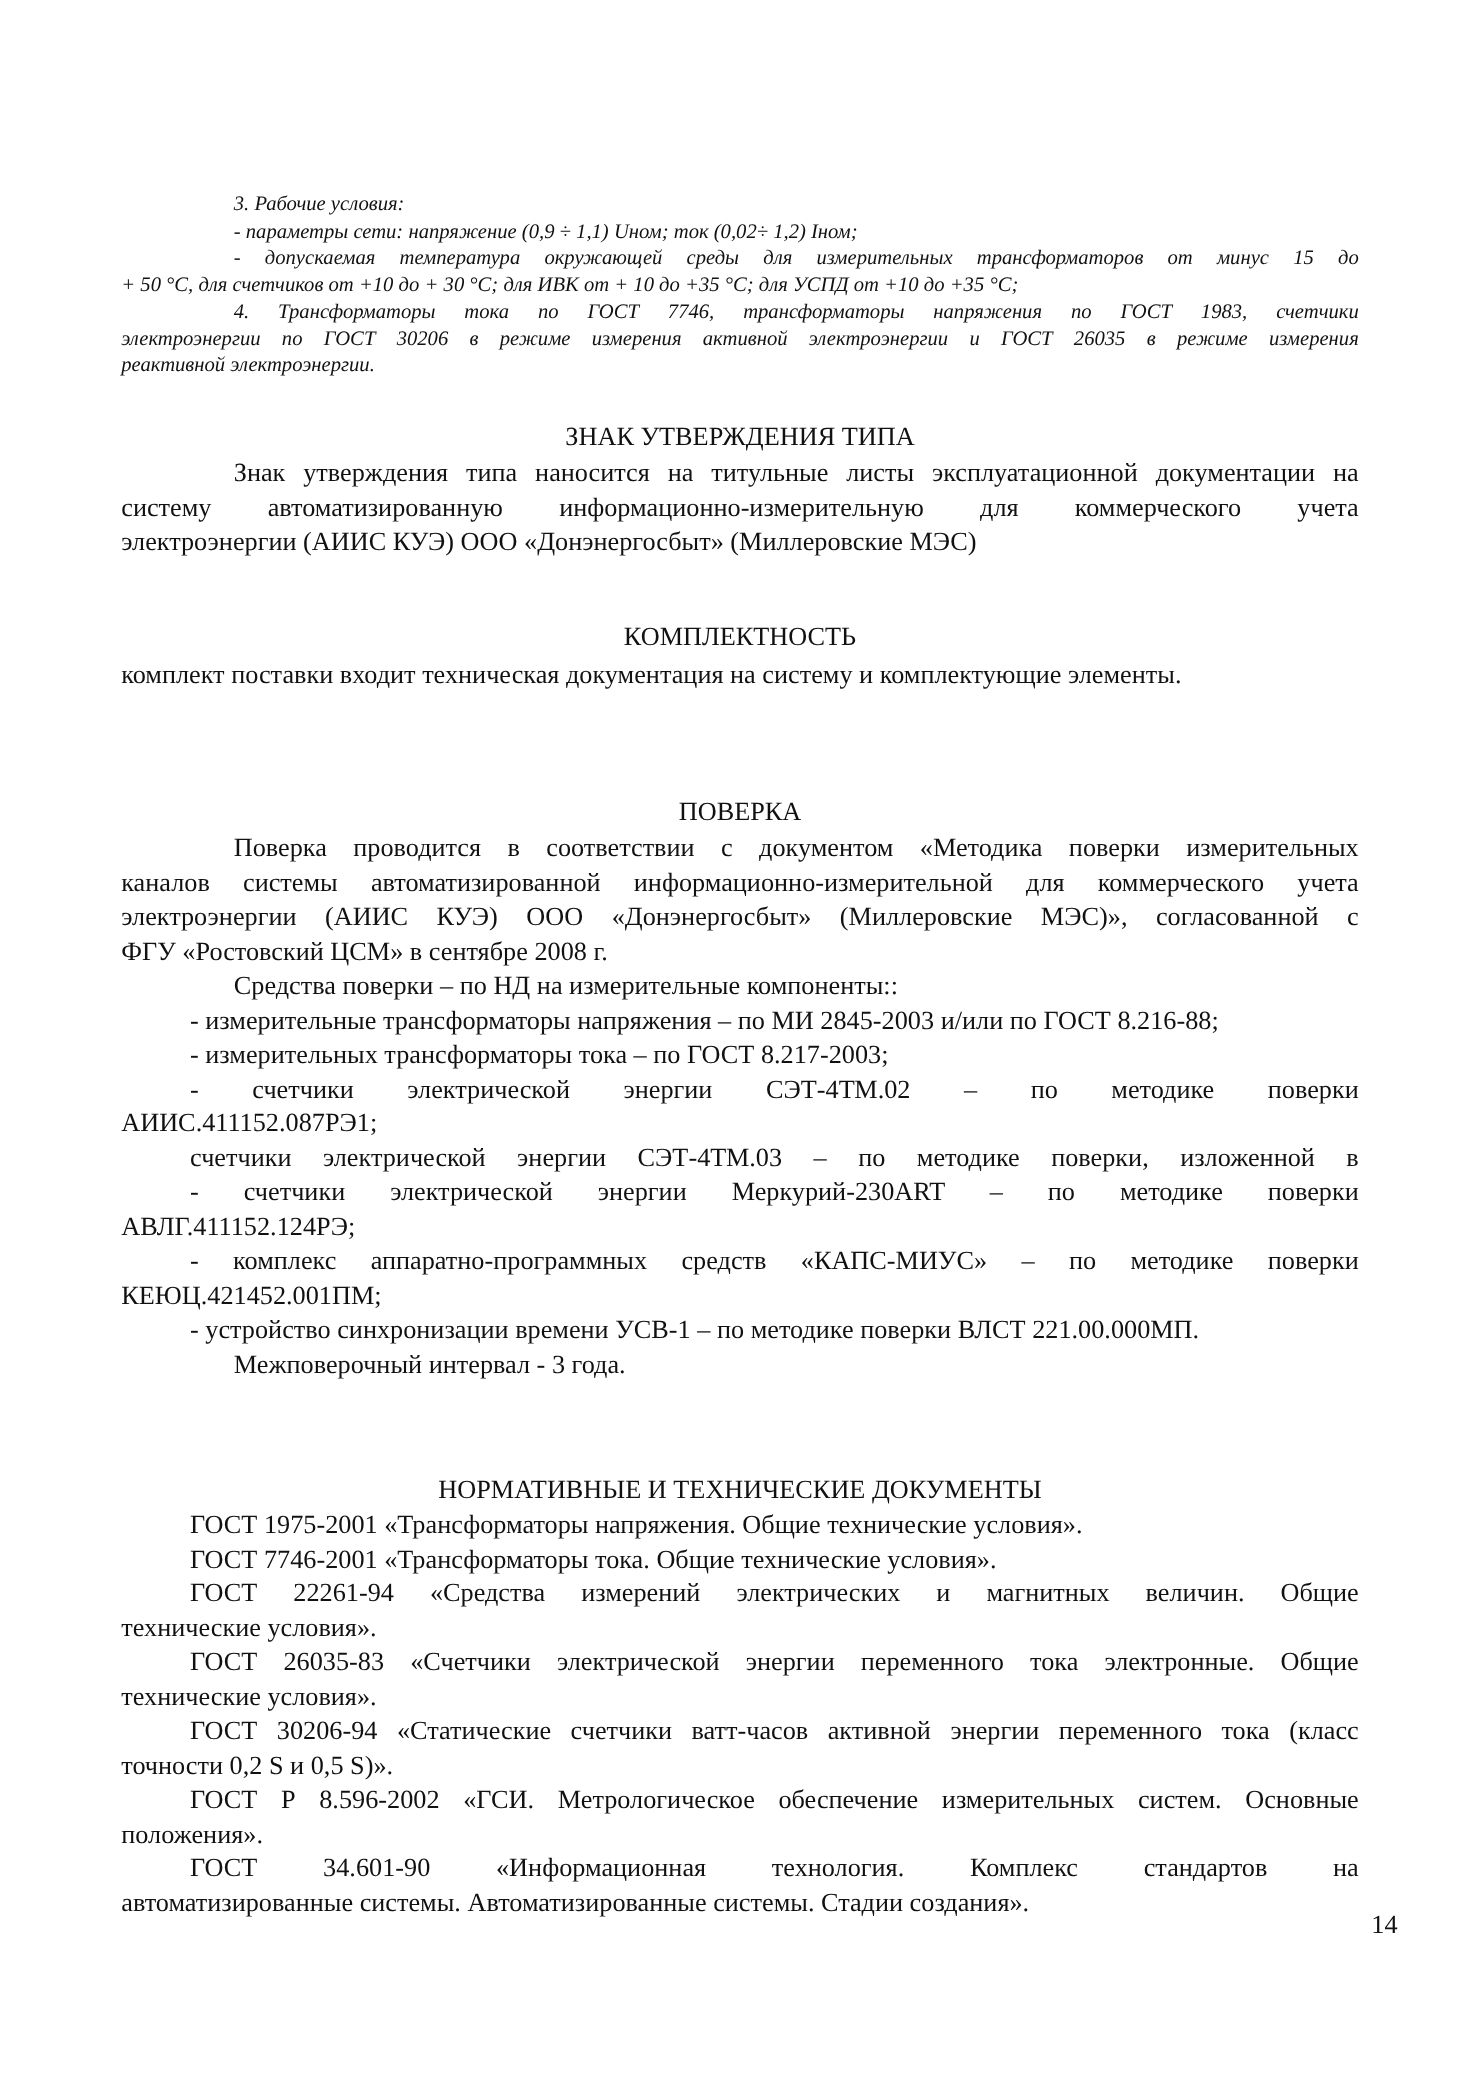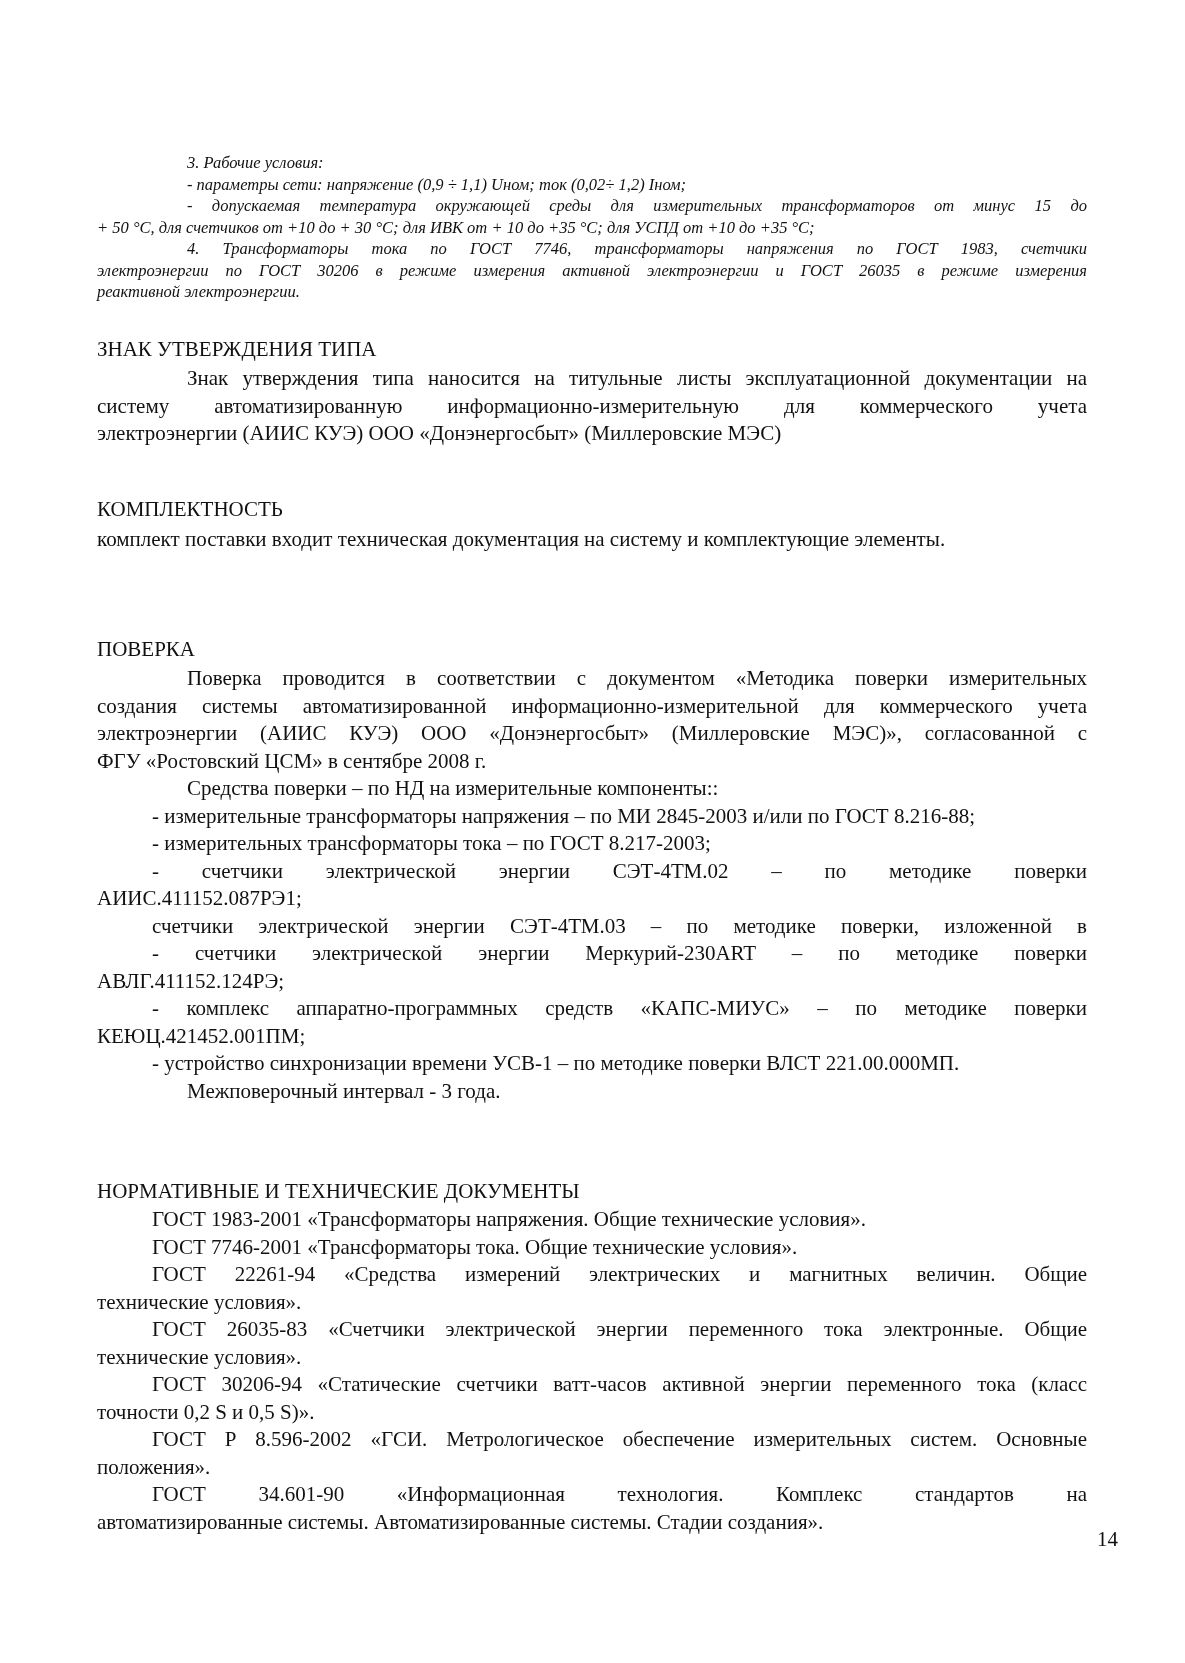--- a/index.html
+++ b/index.html
@@ -6,21 +6,21 @@
   body { width: 1185px; height: 1663px; position: relative; overflow: hidden;
          font-family: "Liberation Serif", "DejaVu Serif", serif; color: #111; }
   .page { position: absolute; left: 0; top: 0; width: 1185px; height: 1585px; }
   .blk { position: absolute; left: 97px; width: 990px; }
   .it { font-style: italic; font-size: 16.5px; line-height: 21.5px; text-align: justify; }
   .it p { margin: 0; }
   .ind { text-indent: 90px; }
   .ind2 { text-indent: 55px; }
   .norm { font-size: 21px; line-height: 27.5px; text-align: justify; }
   .norm p { margin: 0; }
-  .head { position: absolute; left: 97px; width: 990px; text-align: left; font-size: 21px; line-height: 27px; }
+  .head { position: absolute; left: 97px; width: 990px; text-align: center; font-size: 21px; line-height: 27px; }
   .jl { text-align-last: justify; }
   .pnum { position: absolute; left: 1060px; top: 1527px; font-size: 21px; margin-left: 37px; }
 </style>
 </head>
 <body>
 
 <div class="page">
 
   <div class="blk it" style="top:152px;">
     <p class="ind">3. Рабочие условия:</p>
@@ -40,40 +40,40 @@
   </div>
 
   <div class="head" style="top:496px;">КОМПЛЕКТНОСТЬ</div>
   <div class="blk norm" style="top:526px;">
     <p>комплект поставки входит техническая документация на систему и комплектующие элементы.</p>
   </div>
 
   <div class="head" style="top:636px;">ПОВЕРКА</div>
   <div class="blk norm" style="top:665px;">
     <p class="ind jl">Поверка проводится в соответствии с документом «Методика поверки измерительных</p>
-    <p class="jl">создания системы автоматизированной информационно-измерительной для коммерческого учета</p>
+    <p class="jl">каналов системы автоматизированной информационно-измерительной для коммерческого учета</p>
     <p class="jl">электроэнергии (АИИС КУЭ) ООО «Донэнергосбыт» (Миллеровские МЭС)», согласованной с</p>
     <p>ФГУ «Ростовский ЦСМ»  в сентябре 2008 г.</p>
     <p class="ind">Средства поверки – по НД на измерительные компоненты::</p>
     <p class="ind2">- измерительные трансформаторы напряжения – по МИ 2845-2003  и/или по ГОСТ 8.216-88;</p>
     <p class="ind2">- измерительных трансформаторы тока – по ГОСТ 8.217-2003;</p>
     <p class="ind2 jl">-   счетчики   электрической   энергии   СЭТ-4ТМ.02   –   по   методике   поверки</p>
     <p>АИИС.411152.087РЭ1;</p>
     <p class="ind2 jl">счетчики электрической энергии СЭТ-4ТМ.03 – по методике поверки, изложенной в</p>
     <p class="ind2 jl">-  счетчики  электрической  энергии  Меркурий-230ART  –  по  методике  поверки</p>
     <p>АВЛГ.411152.124РЭ;</p>
     <p class="ind2 jl">- комплекс аппаратно-программных средств «КАПС-МИУС» – по методике поверки</p>
     <p>КЕЮЦ.421452.001ПМ;</p>
     <p class="ind2">- устройство синхронизации времени УСВ-1 – по методике поверки ВЛСТ 221.00.000МП.</p>
     <p class="ind">Межповерочный интервал - 3 года.</p>
   </div>
 
   <div class="head" style="top:1178px;">НОРМАТИВНЫЕ И ТЕХНИЧЕСКИЕ ДОКУМЕНТЫ</div>
   <div class="blk norm" style="top:1206px;">
-    <p class="ind2">ГОСТ 1983-2001 «Трансформаторы напряжения. Общие технические условия».</p>
+    <p class="ind2">ГОСТ 1975-2001 «Трансформаторы напряжения. Общие технические условия».</p>
     <p class="ind2">ГОСТ 7746-2001 «Трансформаторы тока. Общие технические условия».</p>
     <p class="ind2 jl">ГОСТ  22261-94  «Средства  измерений  электрических  и  магнитных  величин.  Общие</p>
     <p>технические условия».</p>
     <p class="ind2 jl">ГОСТ 26035-83 «Счетчики электрической энергии переменного тока электронные. Общие</p>
     <p>технические условия».</p>
     <p class="ind2 jl">ГОСТ 30206-94 «Статические счетчики ватт-часов активной энергии переменного тока (класс</p>
     <p>точности 0,2 S и 0,5 S)».</p>
     <p class="ind2 jl">ГОСТ Р 8.596-2002 «ГСИ. Метрологическое обеспечение измерительных систем. Основные</p>
     <p>положения».</p>
     <p class="ind2 jl">ГОСТ    34.601-90    «Информационная    технология.    Комплекс    стандартов    на</p>

